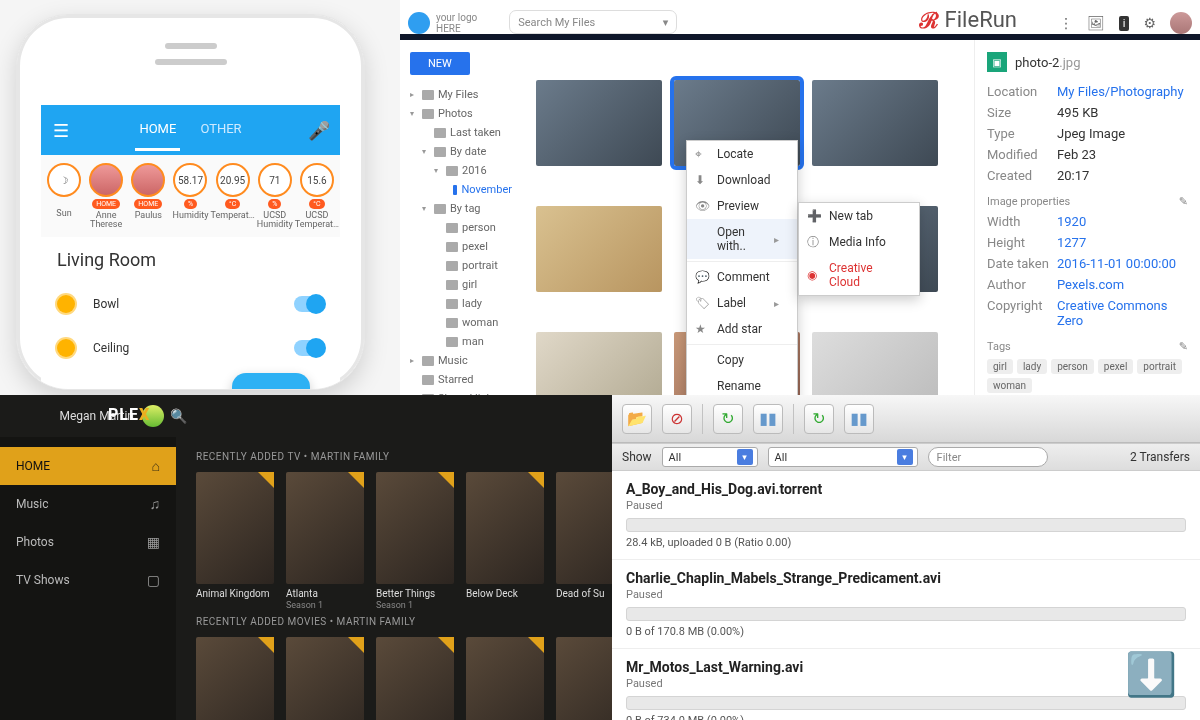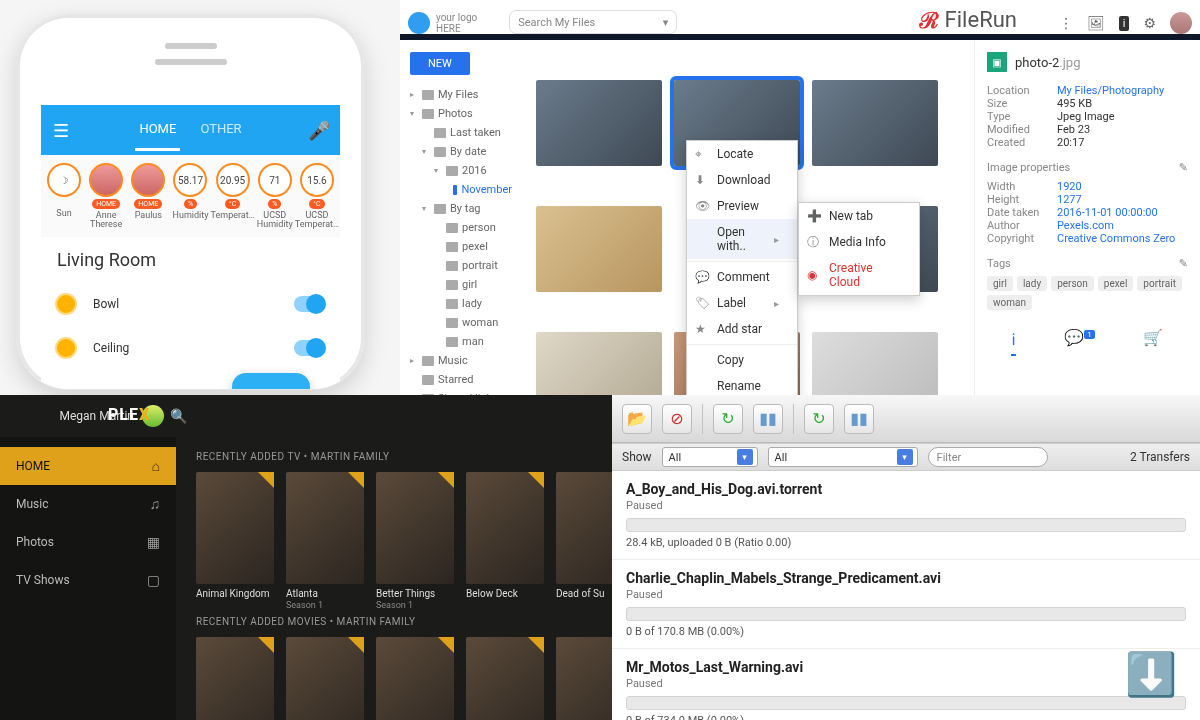--- a/index.html
+++ b/index.html
@@ -52,21 +52,21 @@
 .fr-thumb.sel { outline:4px solid #2672ec; }
 .ctx { position:absolute; background:#fff; border:1px solid #ccc; box-shadow:0 4px 12px rgba(0,0,0,.2); font-size:12px; color:#333; }
 .ctx-item { padding:6px 18px 6px 30px; display:flex; align-items:center; gap:8px; position:relative; }
 .ctx-item.hover{background:#eef3fb;}
 .ctx-item .arw{margin-left:auto;color:#999;font-size:10px}
 .ctx-icn{position:absolute;left:8px;font-size:12px;color:#888}
 .ctx-sep{height:1px;background:#eee;margin:2px 0}
 .fr-details { width:226px; border-left:1px solid #eee; padding:12px; font-size:11px; color:#333; }
 .fr-fname{display:flex;align-items:center;gap:8px;font-size:13px;margin-bottom:12px}
 .fr-imgicn{width:20px;height:20px;background:#1aa57a;display:flex;align-items:center;justify-content:center;color:#fff;font-size:10px}
-.fr-props{display:grid;grid-template-columns:70px 1fr;font-size:11px}
+.fr-props{display:grid;grid-template-columns:70px 1fr;row-gap:6px;font-size:13px}
 .fr-props .k{color:#888}
 .fr-props .v a{color:#2672ec;text-decoration:none}
 .fr-sect{color:#888;margin:12px 0 6px;display:flex;justify-content:space-between;font-size:11px}
 .fr-tags{display:flex;flex-wrap:wrap;gap:4px}
 .fr-tag{background:#eee;border-radius:3px;padding:2px 6px;font-size:10px;color:#666}
 .fr-tabs{display:flex;justify-content:space-around;margin-top:18px;font-size:16px;color:#aaa}
 .fr-tabs .act{color:#2672ec;border-bottom:2px solid #2672ec;padding-bottom:4px}
 
 
 .plex { position:absolute; left:0; top:395px; width:676px; bottom:0; background:#1b1b19; color:#ccc; font-size:12px; }

